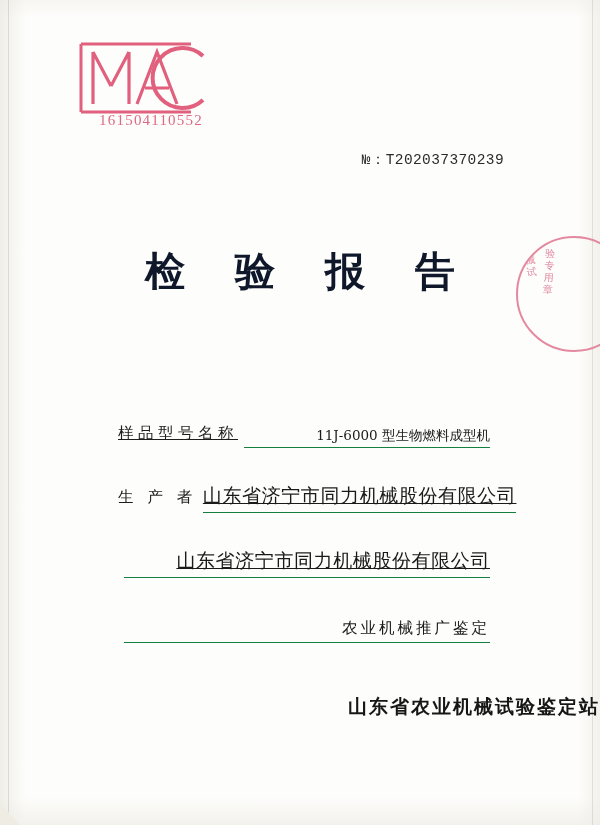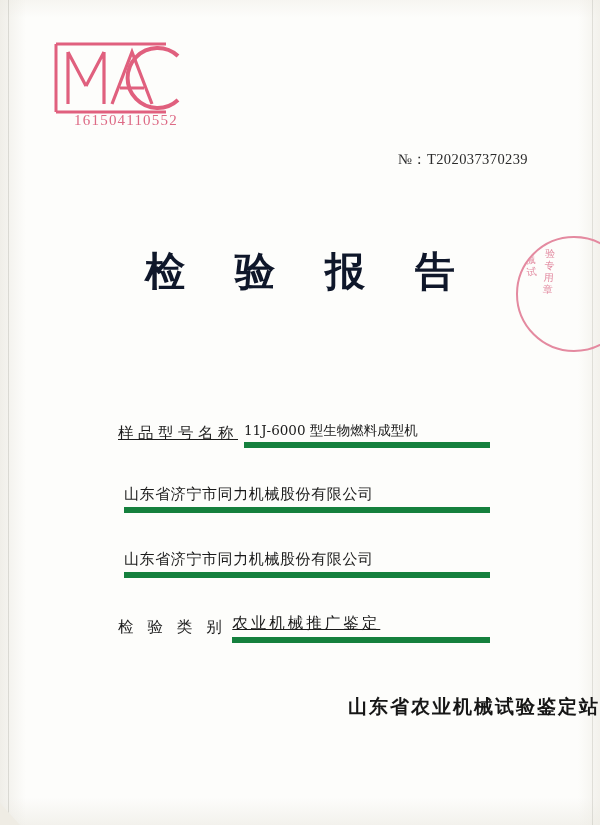--- a/index.html
+++ b/index.html
@@ -49,21 +49,21 @@
     position: absolute;
     left: 0; bottom: 0;
     width: 20px; height: 22px;
     background: #efece4;
     clip-path: polygon(0 0, 0 100%, 100% 100%);
   }
 
   
   .ma-stamp {
     position: absolute;
-    left: 46px;
+    left: 71px;
     top: 30px;
     width: 160px;
     height: 105px;
     color: #e0607e;
   }
   .ma-stamp svg { display: block; }
   .ma-code {
     position: absolute;
     left: 0;
     top: 82px;
@@ -106,23 +106,23 @@
     font-size: 10px;
     line-height: 12px;
     width: 14px;
     color: #e28ba1;
     transform: rotate(4deg);
   }
 
   
   .report-no {
     position: absolute;
-    right: 72px;
+    right: 96px;
     top: 150px;
-    font-family: Liberation Serif, serif;
+    font-family: Liberation Mono, monospace;
     font-size: 14.5px;
     color: #2b2b2b;
     letter-spacing: 0.4px;
     white-space: nowrap;
   }
 
   
   .doc-title {
     position: absolute;
     left: 0;
@@ -156,42 +156,42 @@
     color: #1d1d1d;
     white-space: nowrap;
     letter-spacing: 4.5px;
     padding-bottom: 5px;
     font-family: "DejaVu Serif", "Liberation Serif", serif;
   }
   .field-value-wrap {
     position: relative;
     flex: 1;
     margin-left: 6px;
-    border-bottom: 6px solid #15803d;
+    border-bottom: 1px solid #15803d;
     padding-bottom: 3px;
-    text-align: left;
+    text-align: right;
   }
   .field-value-wrap.two-line {
     line-height: 18px;
   }
   .field-value {
     display: block;
     font-size: 13.5px;
     color: #1a1a1a;
     white-space: nowrap;
     font-family: "DejaVu Serif", "Liberation Serif", serif;
   }
   .field-value.big {
-    font-size: 15px;
+    font-size: 19px;
     letter-spacing: 0.6px;
+    text-decoration: underline;
   }
   .field-value.spaced {
     letter-spacing: 3px;
     font-size: 15.5px;
-    text-decoration: underline;
   }
 
   .row-model .field-label { align-self: flex-end; padding-bottom: 4px; text-decoration: underline; }
 
   
   .footer-org {
     position: absolute;
     left: 0;
     right: 0;
     top: 694px;
@@ -241,33 +241,33 @@
   <div class="fields">
 
     <div class="field-row row-model">
       <div class="field-label">样品型号名称</div>
       <div class="field-value-wrap two-line">
         <span class="field-value">11J-6000 型生物燃料成型机</span>
       </div>
     </div>
 
     <div class="field-row">
+      <div class="field-label">生 产 者</div>
       <div class="field-value-wrap">
         <span class="field-value big">山东省济宁市同力机械股份有限公司</span>
       </div>
     </div>
 
     <div class="field-row">
       <div class="field-value-wrap">
         <span class="field-value big">山东省济宁市同力机械股份有限公司</span>
       </div>
     </div>
 
     <div class="field-row">
-      <div class="field-label">检 验 类 别</div>
       <div class="field-value-wrap">
         <span class="field-value spaced">农业机械推广鉴定</span>
       </div>
     </div>
 
   </div>
 
   <div class="footer-org">山东省农业机械试验鉴定站</div>
 
 </div>

